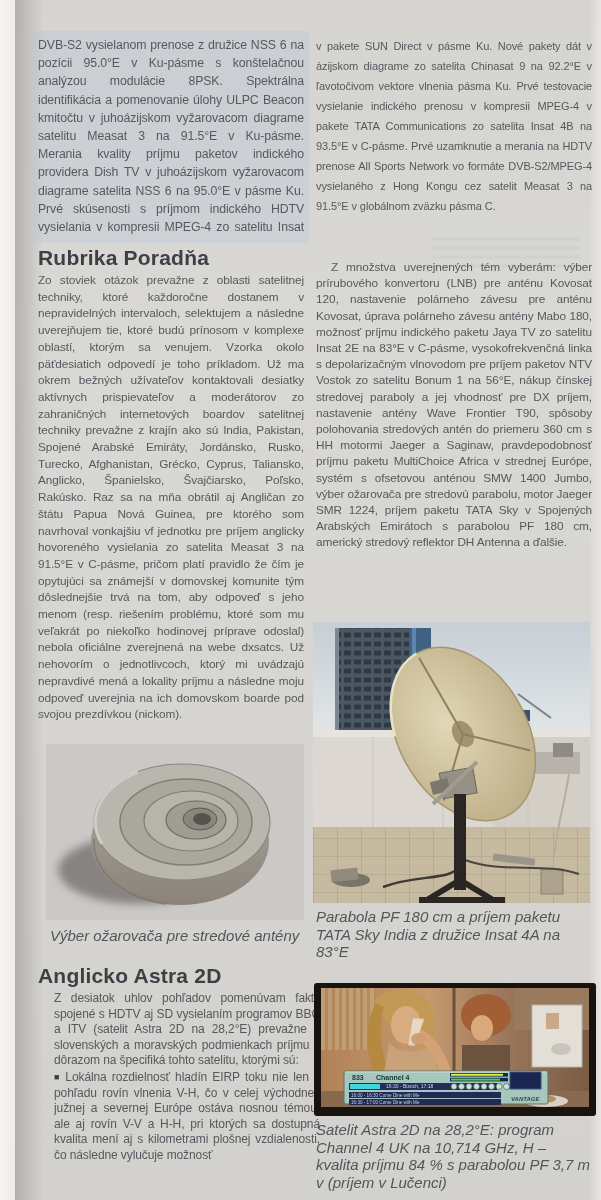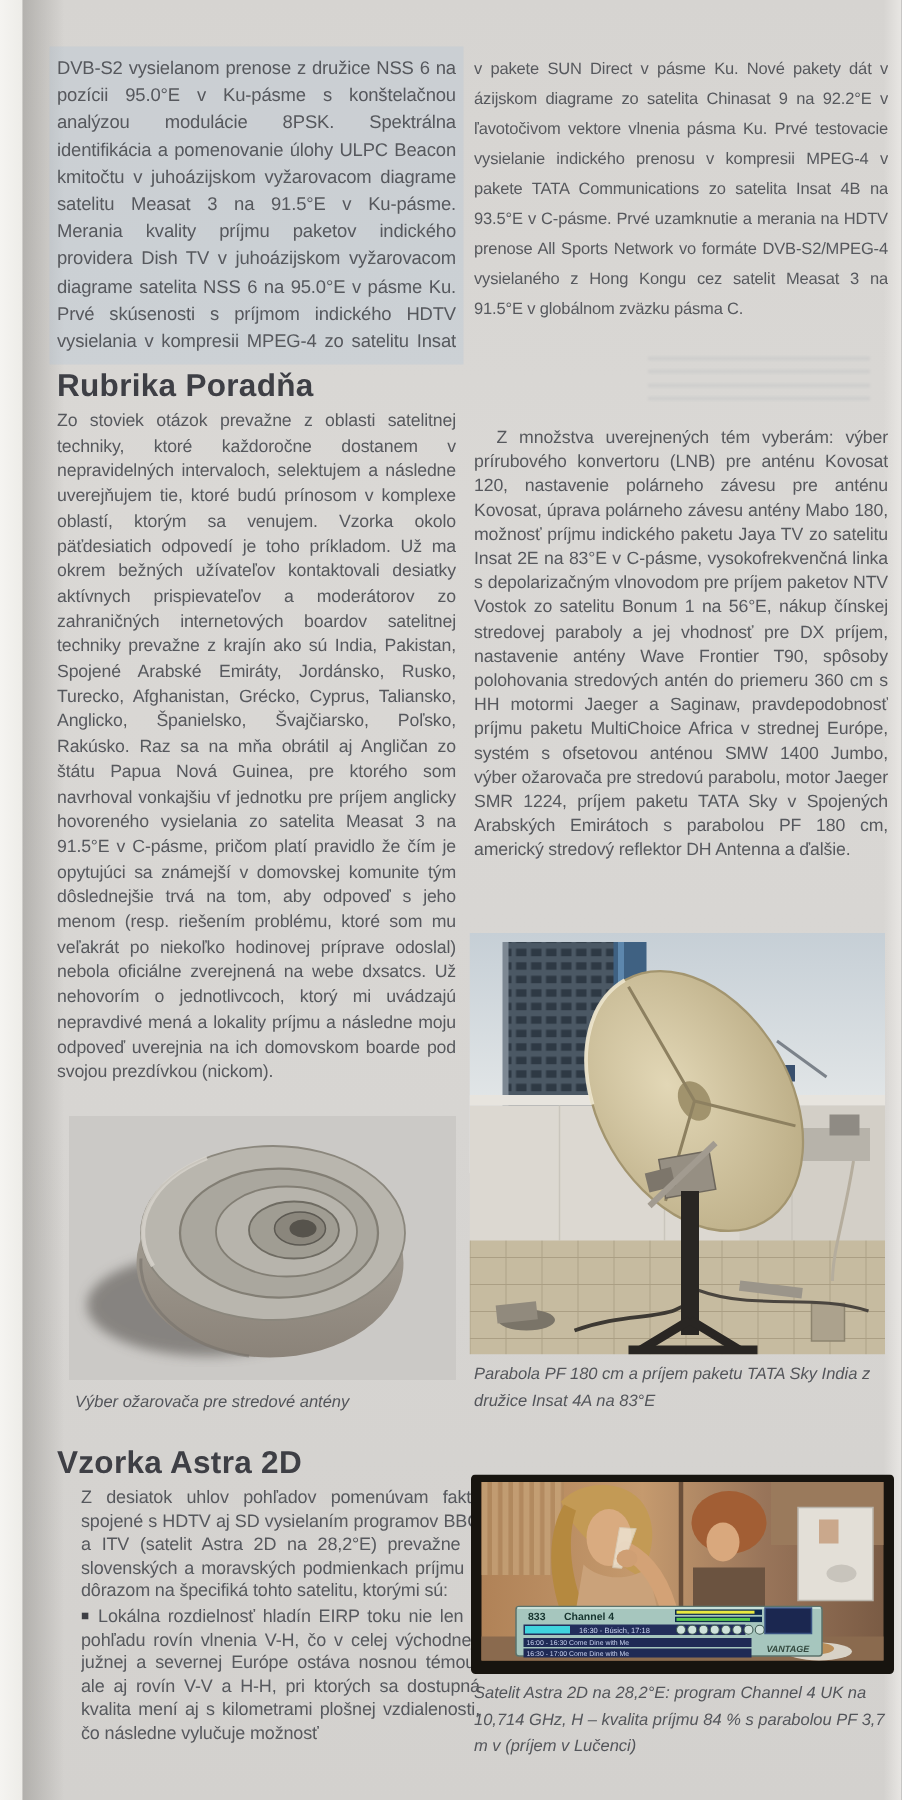--- a/index.html
+++ b/index.html
@@ -17,27 +17,27 @@
   .blk{position:absolute;overflow:hidden;}
   .body-text{
     font-size:12.3px;line-height:18.2px;color:#56585d;text-align:justify;
     letter-spacing:-0.1px;
   }
   .dense{font-size:11.8px;line-height:16.7px;}
   .dense2{font-size:11.8px;line-height:16.2px;}
   .mid{font-size:11px;line-height:20px;}
   .small3{font-size:12px;line-height:15.6px;}
   .tinted{background:rgba(176,197,214,.32);box-shadow:0 0 0 5px rgba(176,197,214,.32);}
-  .indent-first{text-indent:15px;margin-top:24px;}
+  .indent-first{text-indent:15px;}
   .heading{
     position:absolute;font-size:21px;font-weight:bold;color:#3e3f45;
     letter-spacing:.2px;
   }
   .caption{
-    position:absolute;font-style:italic;font-size:11px;line-height:17.5px;
+    position:absolute;font-style:italic;font-size:15px;line-height:17.5px;
     color:#53555a;text-align:left;
   }
   .bullet-square{display:inline-block;margin-right:6px;color:#3e3f45;font-size:9px;vertical-align:1px;}
   .bullet-line{margin-top:1px;}
   .photo{position:absolute;}
   .photo svg{display:block;}
   .ghost{
     position:absolute;left:432px;top:238px;width:148px;height:34px;opacity:.10;
     background:repeating-linear-gradient(180deg,#5a6c7c 0 2px,transparent 2px 9px);
     filter:blur(1px);
@@ -79,21 +79,21 @@
       <ellipse cx="150" cy="76" rx="30" ry="19" fill="#a09d93" stroke="#6e6b62" stroke-width="1.2"></ellipse>
       <ellipse cx="154" cy="75" rx="17" ry="11" fill="#8a867c" stroke="#5c5952" stroke-width="1"></ellipse>
       <ellipse cx="156" cy="75" rx="9" ry="6" fill="#56534c"></ellipse>
       <path d="M 56,100 A 88,58 0 0 1 92,28" stroke="#d8d5cd" stroke-width="3" fill="none" opacity="0.8"></path>
       <path d="M 48,95 A 89,63 0 0 0 120,160" stroke="#77726a" stroke-width="2" fill="none" opacity="0.6"></path>
     </svg>
   </div>
 
   <div class="caption" style="left:50px;top:927px;width:266px;">Výber ožarovača pre stredové antény</div>
 
-  <div class="heading" style="left:38px;top:964px;">Vzorka Astra 2D</div>
+  <div class="heading" style="left:38px;top:964px;">Anglicko Astra 2D</div>
 
   <div class="blk body-text small3" style="left:38px;top:991px;width:266px;height:204px;margin-left:16px;">
     <div>Z desiatok uhlov pohľadov pomenúvam fakty spojené s HDTV aj SD vysielaním programov BBC a ITV (satelit Astra 2D na 28,2°E) prevažne v slovenských a moravských podmienkach príjmu s dôrazom na špecifiká tohto satelitu, ktorými sú:</div>
     <div class="bullet-line"><span class="bullet-square">■</span><span>Lokálna rozdielnosť hladín EIRP toku nie len z pohľadu rovín vlnenia V-H, čo v celej východnej, južnej a severnej Európe ostáva nosnou témou, ale aj rovín V-V a H-H, pri ktorých sa dostupná kvalita mení aj s kilometrami plošnej vzdialenosti, čo následne vylučuje možnosť</span></div>
   </div>
 
   <div class="blk body-text mid" style="left:316px;top:36px;width:276px;height:216px;">v pakete SUN Direct v pásme Ku. Nové pakety dát v ázijskom diagrame zo satelita Chinasat 9 na 92.2°E v ľavotočivom vektore vlnenia pásma Ku. Prvé testovacie vysielanie indického prenosu v kompresii MPEG-4 v pakete TATA Communications zo satelita Insat 4B na 93.5°E v C-pásme. Prvé uzamknutie a merania na HDTV prenose All Sports Network vo formáte DVB-S2/MPEG-4 vysielaného z Hong Kongu cez satelit Measat 3 na 91.5°E v globálnom zväzku pásma C.</div>
 
   <div class="blk body-text dense2 indent-first" style="left:316px;top:259px;width:276px;height:356px;">Z množstva uverejnených tém vyberám: výber prírubového konvertoru (LNB) pre anténu Kovosat 120, nastavenie polárneho závesu pre anténu Kovosat, úprava polárneho závesu antény Mabo 180, možnosť príjmu indického paketu Jaya TV zo satelitu Insat 2E na 83°E v C-pásme, vysokofrekvenčná linka s depolarizačným vlnovodom pre príjem paketov NTV Vostok zo satelitu Bonum 1 na 56°E, nákup čínskej stredovej paraboly a jej vhodnosť pre DX príjem, nastavenie antény Wave Frontier T90, spôsoby polohovania stredových antén do priemeru 360 cm s HH motormi Jaeger a Saginaw, pravdepodobnosť príjmu paketu MultiChoice Africa v strednej Európe, systém s ofsetovou anténou SMW 1400 Jumbo, výber ožarovača pre stredovú parabolu, motor Jaeger SMR 1224, príjem paketu TATA Sky v Spojených Arabských Emirátoch s parabolou PF 180 cm, americký stredový reflektor DH Antenna a ďalšie.</div>
 

